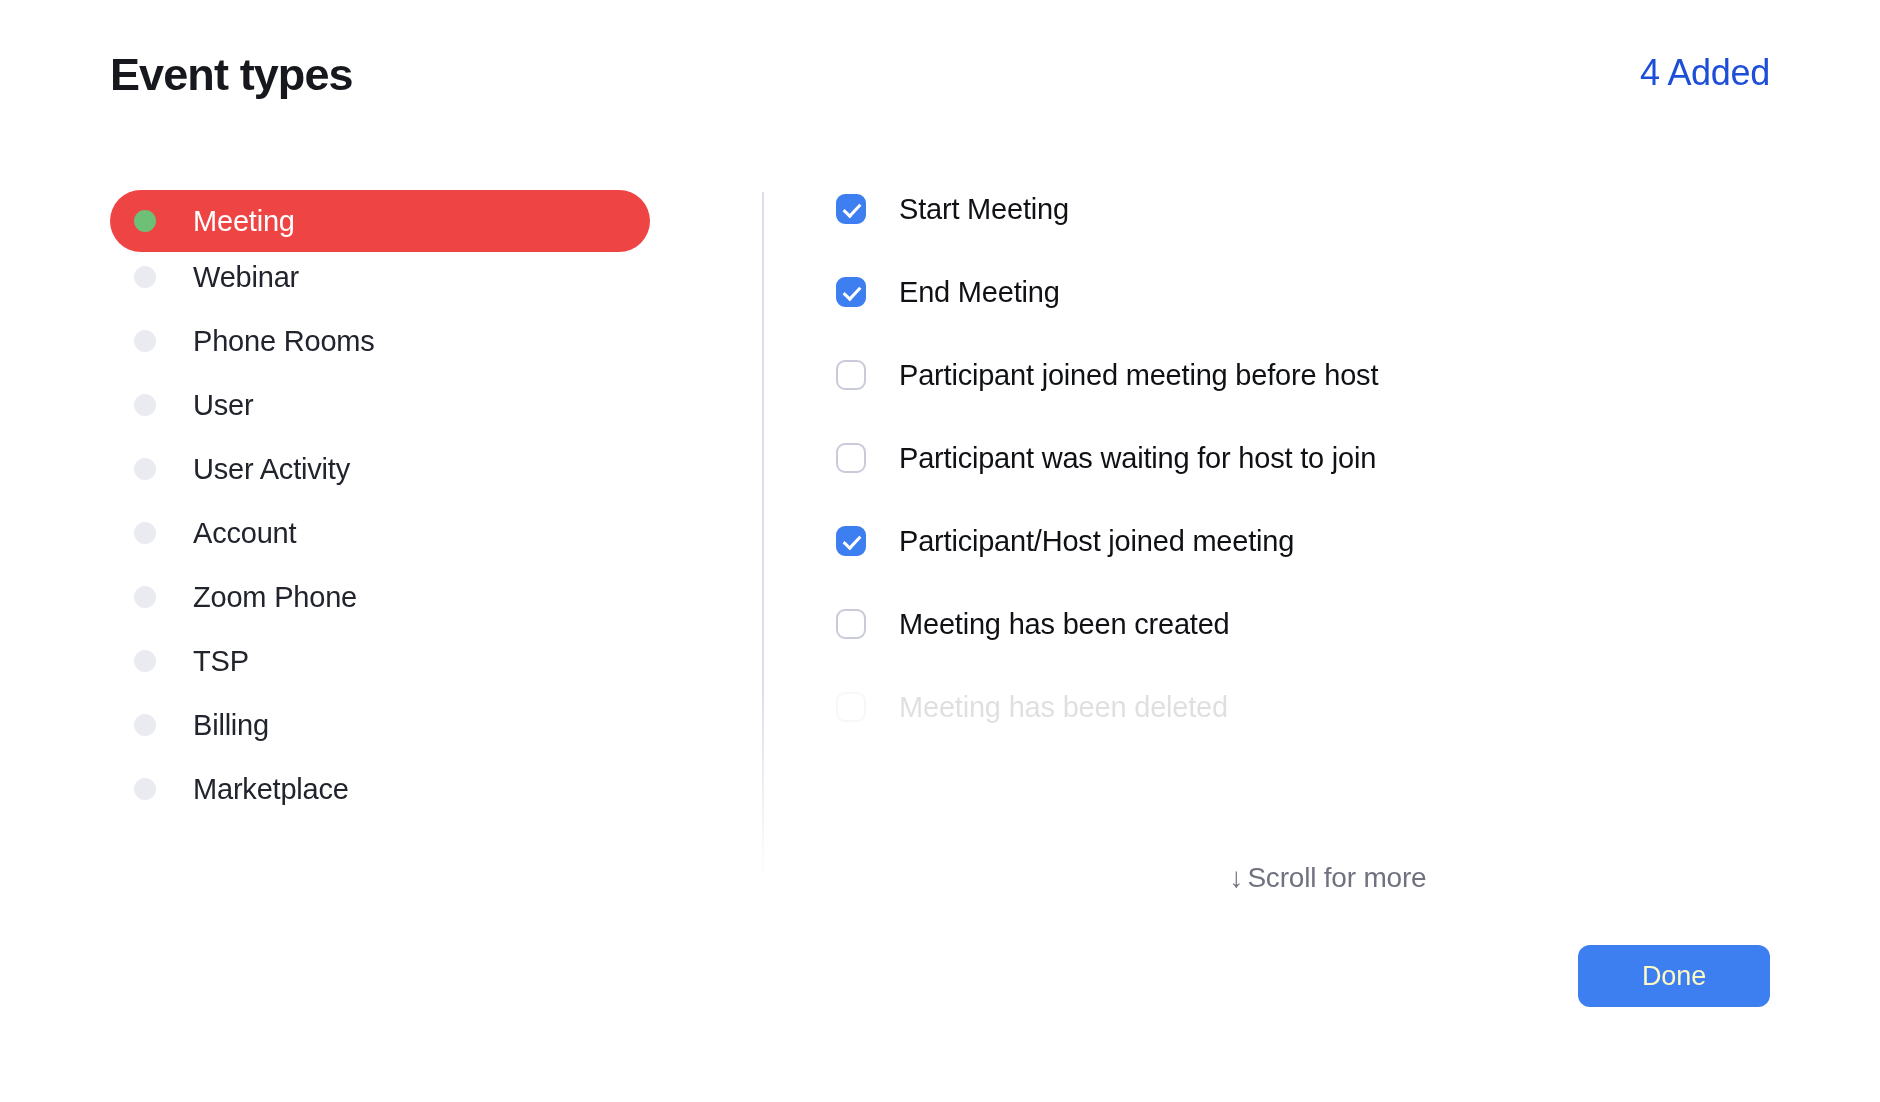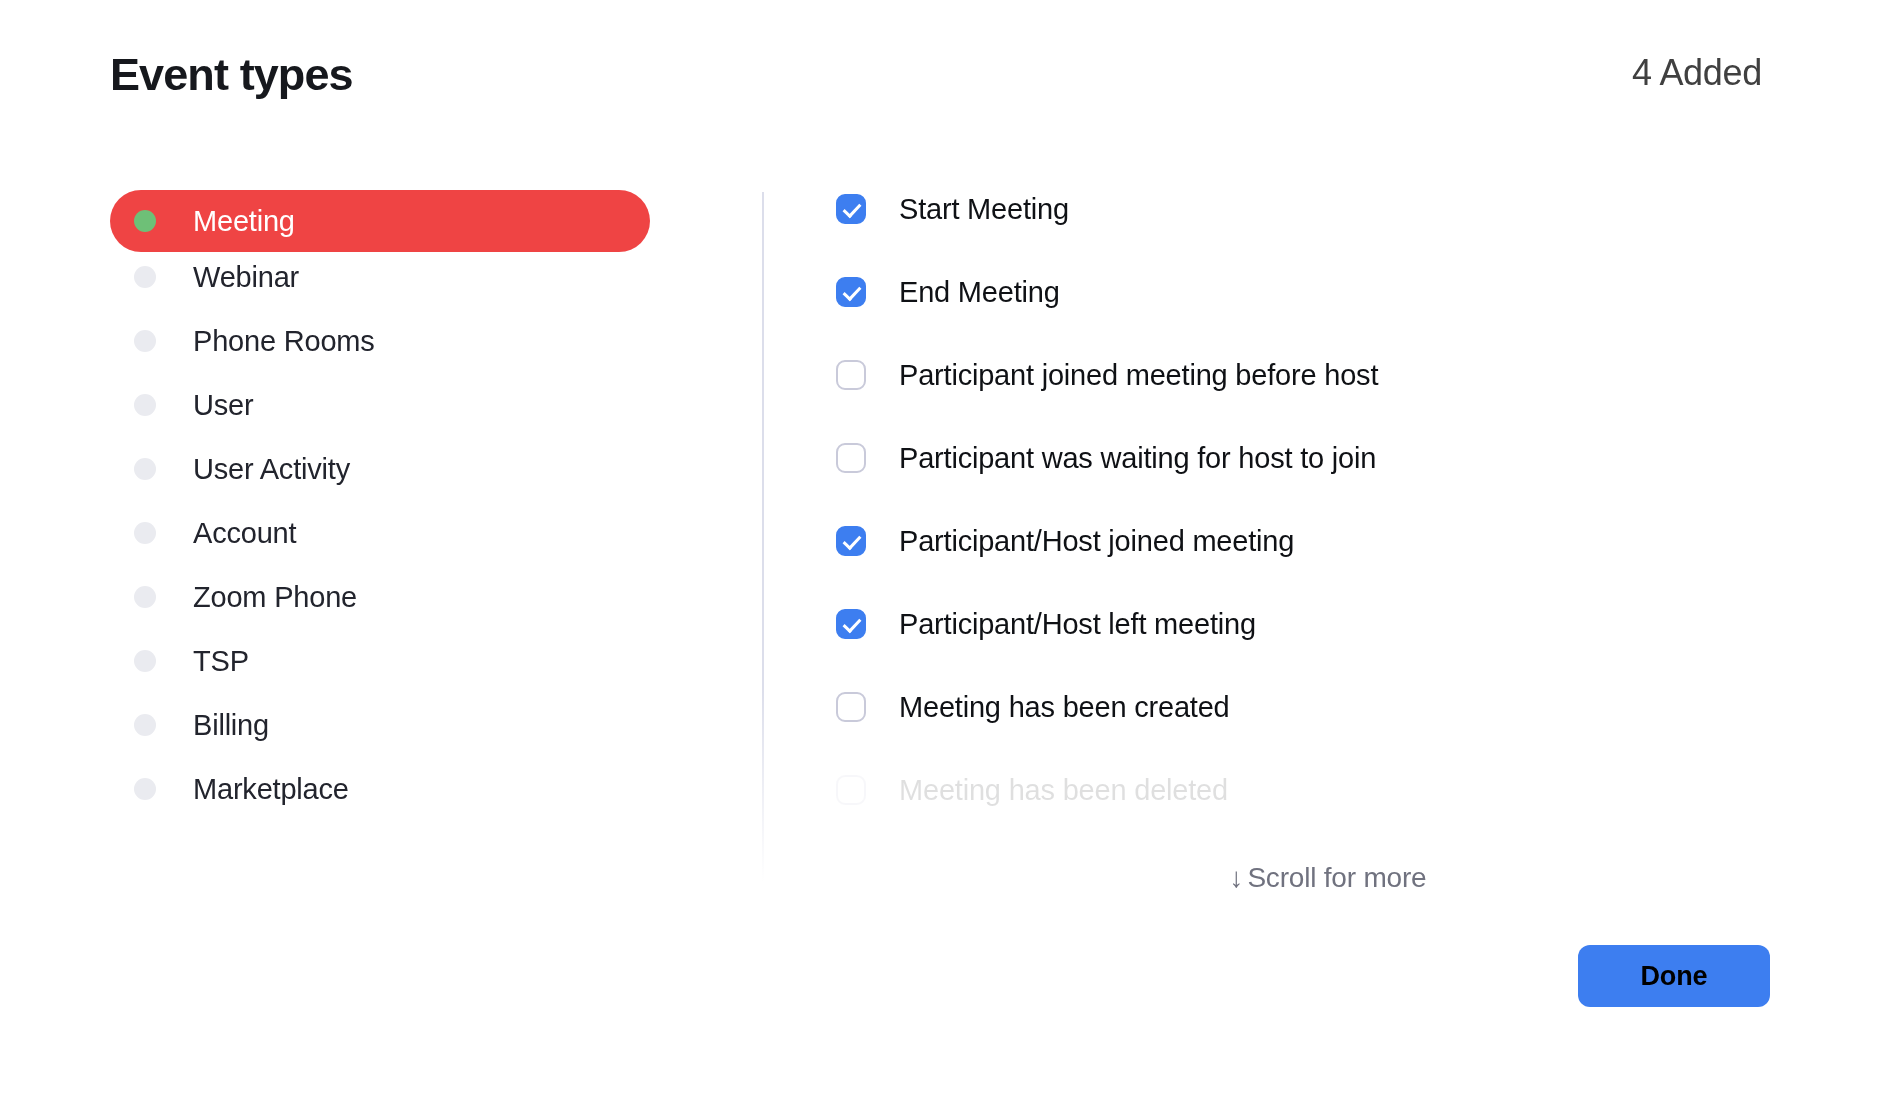--- a/index.html
+++ b/index.html
@@ -14,40 +14,40 @@
     -webkit-font-smoothing: antialiased;
     overflow: hidden;
     position: relative;
   }
 
   
   .header {
     position: absolute;
     top: 0;
     left: 0;
-    right: 8px;
+    right: 0;
     height: 150px;
   }
   .page-title {
     position: absolute;
     left: 110px;
     top: 52px;
     font-size: 45px;
     font-weight: 700;
     letter-spacing: -0.9px;
     color: #16181d;
     line-height: 1;
   }
   .added-count {
     position: absolute;
     right: 110px;
     top: 55px;
     font-size: 36px;
     font-weight: 400;
-    color: #404040;
+    color: #1d4ed8;
     line-height: 1;
     letter-spacing: -0.3px;
   }
 
   
   .main {
     position: absolute;
     top: 190px;
     left: 0;
     right: 0;
@@ -201,26 +201,25 @@
   }
   .done-button {
     position: absolute;
     right: 110px;
     top: 28px;
     width: 192px;
     height: 62px;
     border: none;
     border-radius: 12px;
     background: #3d7ef0;
-    color: #000000;
+    color: #fef9c3;
     font-family: "Liberation Sans", sans-serif;
     font-size: 27px;
     letter-spacing: -0.1px;
     cursor: pointer;
-    font-weight: bold;
   }
 </style>
 </head>
 <body>
 
 <div class="header">
   <div class="page-title">Event types</div>
   <div class="added-count">4 Added</div>
 </div>
 
@@ -284,24 +283,20 @@
         <span class="checkbox"></span>
         <span class="event-label">Participant joined meeting before host</span>
       </div>
       <div class="event-row">
         <span class="checkbox"></span>
         <span class="event-label">Participant was waiting for host to join</span>
       </div>
       <div class="event-row">
         <span class="checkbox is-checked"></span>
         <span class="event-label">Participant/Host joined meeting</span>
-      </div>
-      <div class="event-row">
-        <span class="checkbox is-checked"></span>
-        <span class="event-label">Participant/Host left meeting</span>
       </div>
       <div class="event-row">
         <span class="checkbox"></span>
         <span class="event-label">Meeting has been created</span>
       </div>
       <div class="event-row is-faded">
         <span class="checkbox"></span>
         <span class="event-label">Meeting has been deleted</span>
       </div>
     </div>

